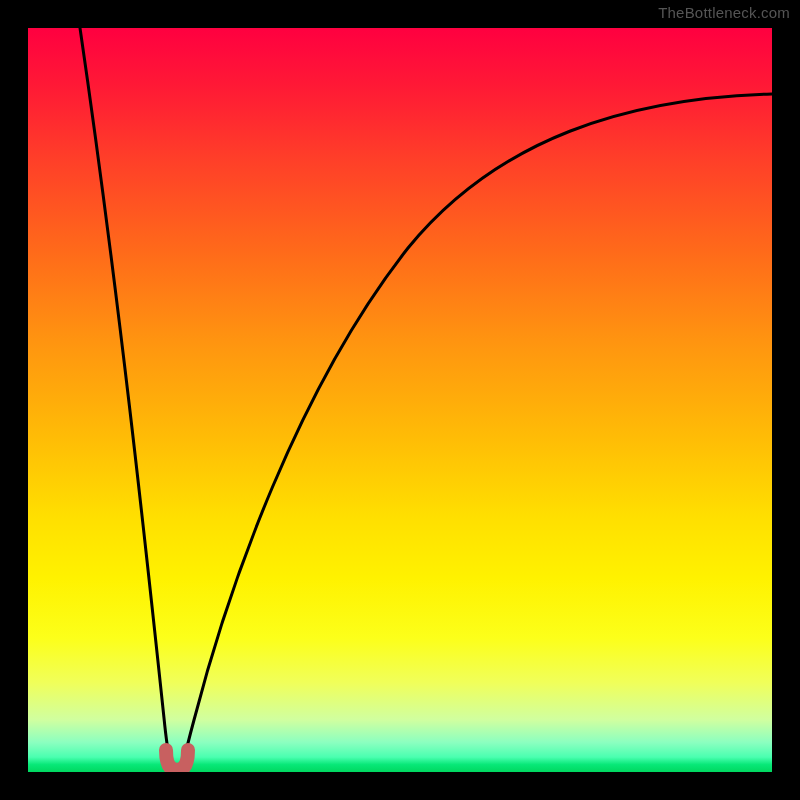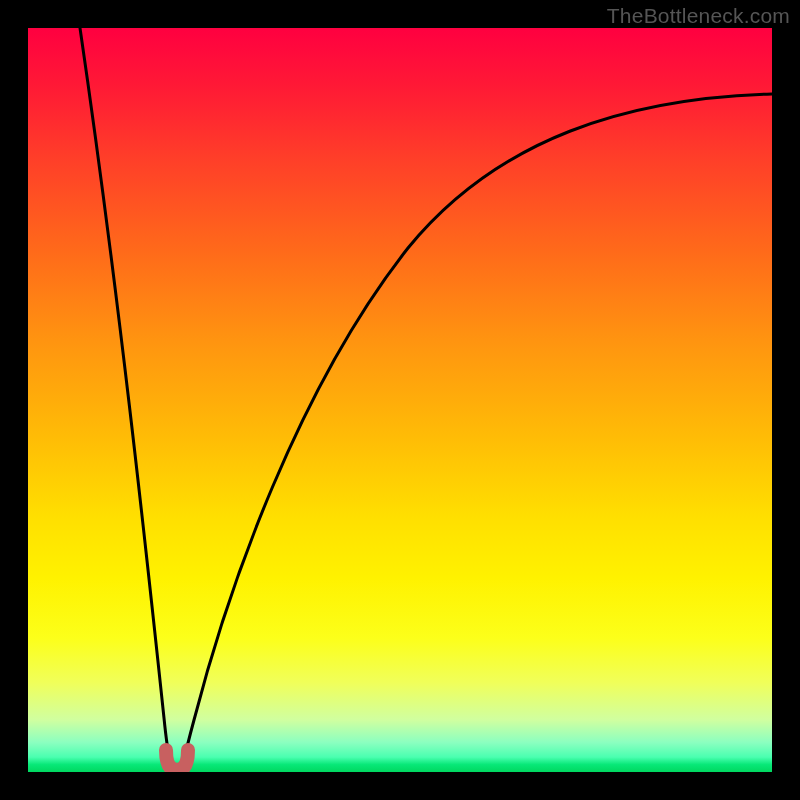--- a/index.html
+++ b/index.html
@@ -50,21 +50,21 @@
     position: absolute;
     left: 0; top: 0;
     width: 744px;
     height: 744px;
   }
   .watermark {
     position: absolute;
     top: 4px;
     right: 10px;
     color: #555;
-    font-size: 21px;
+    font-size: 15px;
     font-weight: 500;
     letter-spacing: 0.2px;
     font-family: Arial, Helvetica, sans-serif;
   }
 </style>
 </head>
 <body>
 
 <div class="frame">
   <div class="plot">

